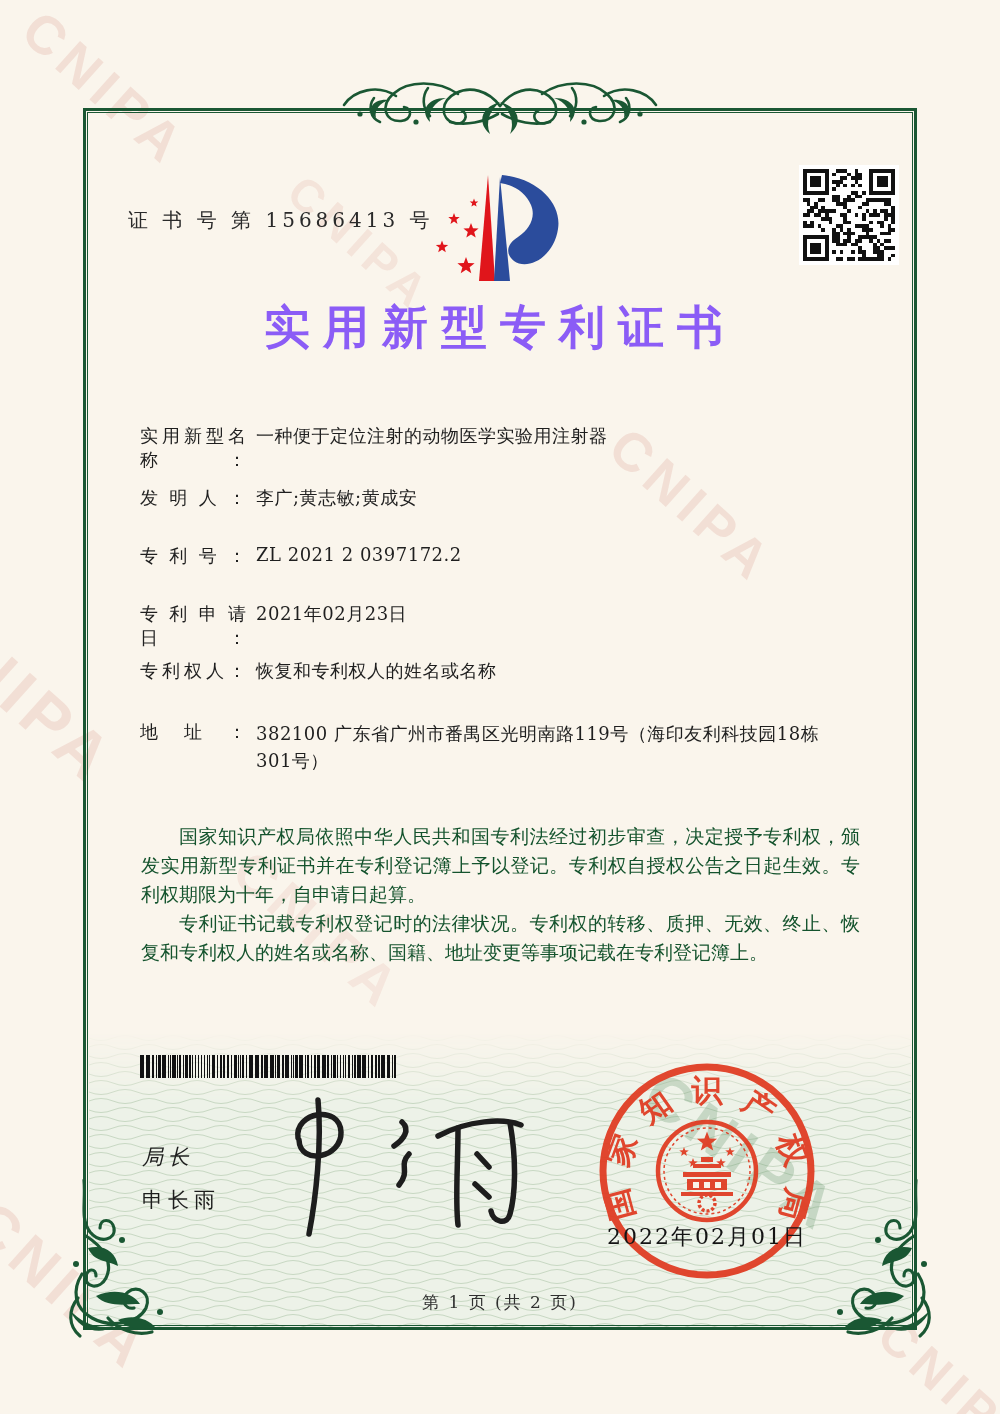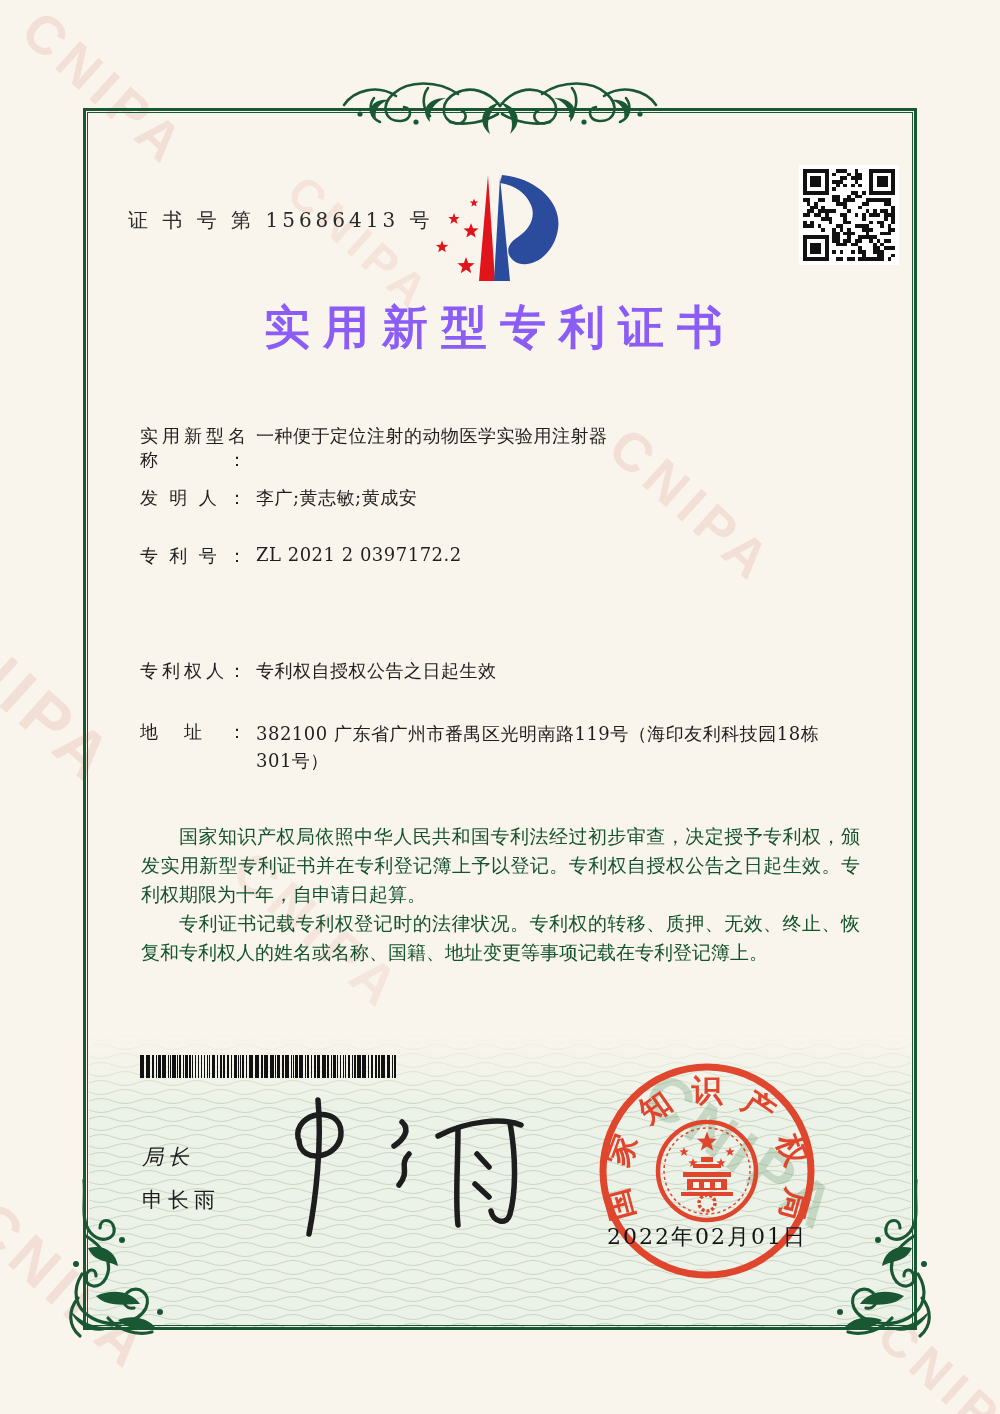--- a/index.html
+++ b/index.html
@@ -492,22 +492,25 @@
 
   <div class="row" style="top:424px;">
     <span class="flabel">实用新型名称：</span><span class="fvalue">一种便于定位注射的动物医学实验用注射器</span>
   </div>
   <div class="row" style="top:486px;">
     <span class="flabel">发明人：</span><span class="fvalue">李广;黄志敏;黄成安</span>
   </div>
   <div class="row" style="top:544px;">
     <span class="flabel">专利号：</span><span class="fvalue">ZL 2021 2 0397172.2</span>
   </div>
+  <div class="row" style="top:602px;">
+    <span class="flabel">专利申请日：</span><span class="fvalue">2021年02月23日</span>
+  </div>
   <div class="row" style="top:659px;">
-    <span class="flabel">专利权人：</span><span class="fvalue">专利权自授权公告之日起生效</span>
+    <span class="flabel">专利权人：</span><span class="fvalue">恢复和专利权人的姓名或名称</span>
   </div>
   <div class="row" style="top:720px;">
     <span class="flabel">地址：</span><span class="fvalue addr">382100 广东省广州市番禺区光明南路119号（海印友利科技园18栋301号）</span>
   </div>
 
   <div class="bodytext">
     <p>国家知识产权局依照中华人民共和国专利法经过初步审查，决定授予专利权，颁发实用新型专利证书并在专利登记簿上予以登记。专利权自授权公告之日起生效。专利权期限为十年，自申请日起算。</p>
     <p>专利证书记载专利权登记时的法律状况。专利权的转移、质押、无效、终止、恢复和专利权人的姓名或名称、国籍、地址变更等事项记载在专利登记簿上。</p>
   </div>
 
@@ -633,14 +636,15 @@
       <g fill="#faf5ec">
         <rect x="102" y="129" width="6" height="6"></rect>
         <rect x="113" y="129" width="6" height="6"></rect>
         <rect x="124" y="129" width="6" height="6"></rect>
       </g>
       <circle cx="116" cy="150" r="8" fill="none" stroke="#e03a20" stroke-width="3.5" stroke-dasharray="3 2"></circle>
     </g>
   </svg>
   <div class="sealdate">2022年02月01日</div>
 
+  <div class="pagefoot">第 1 页 (共 2 页)</div>
 
 </div>
 
 </body></html>

